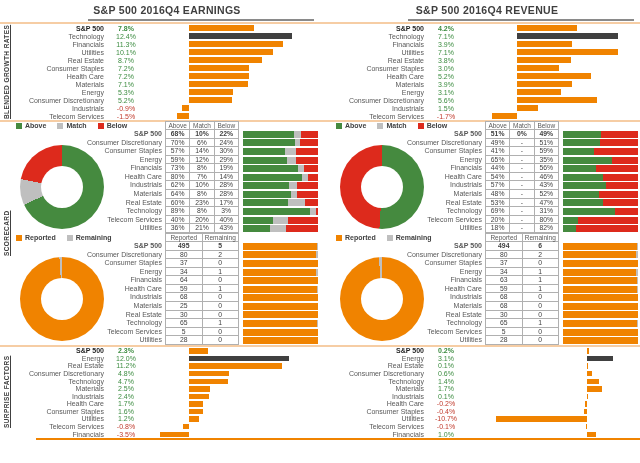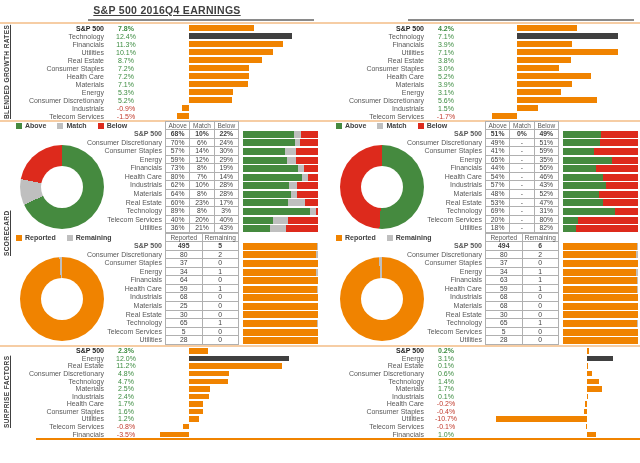--- a/index.html
+++ b/index.html
@@ -46,21 +46,22 @@
   .srow.head .scell{border-top:1px solid #b0b0b0;font-size:6.5px;color:#595959;line-height:8.8px;}
   .sbars{flex:1;margin-left:4px;display:flex;align-items:center;}
   .stack{display:flex;width:100%;height:7px;}
   .stack div{height:100%;}
 </style>
 </head>
 <body>
 
 <div class="page">
 
-  <div class="title" id="title-left" style="left:14px;top:4px;width:306px;text-decoration:underline;">S&amp;P 500 2016Q4 EARNINGS</div>
+  <div class="title" id="title-left" style="left:14px;top:4px;width:306px;">S&amp;P 500 2016Q4 EARNINGS</div>
+  <div class="title" id="title-right" style="left:334px;top:4px;width:306px;">S&amp;P 500 2016Q4 REVENUE</div>
   <div class="ul" style="left:88px;top:19px;width:226px;"></div>
   <div class="ul" style="left:408px;top:19px;width:226px;"></div>
 
   <div class="pale" style="top:22px;"></div>
   <div class="pale" style="top:120px;"></div>
   <div class="pale" style="top:345px;"></div>
   <div class="strong-line" style="left:36px;top:438px;width:604px;"></div>
 
   <div class="vlabel" style="top:23px;height:97px;">BLENDED GROWTH RATES</div>
   <div class="vlabel" style="top:121px;height:224px;">SCORECARD</div>

